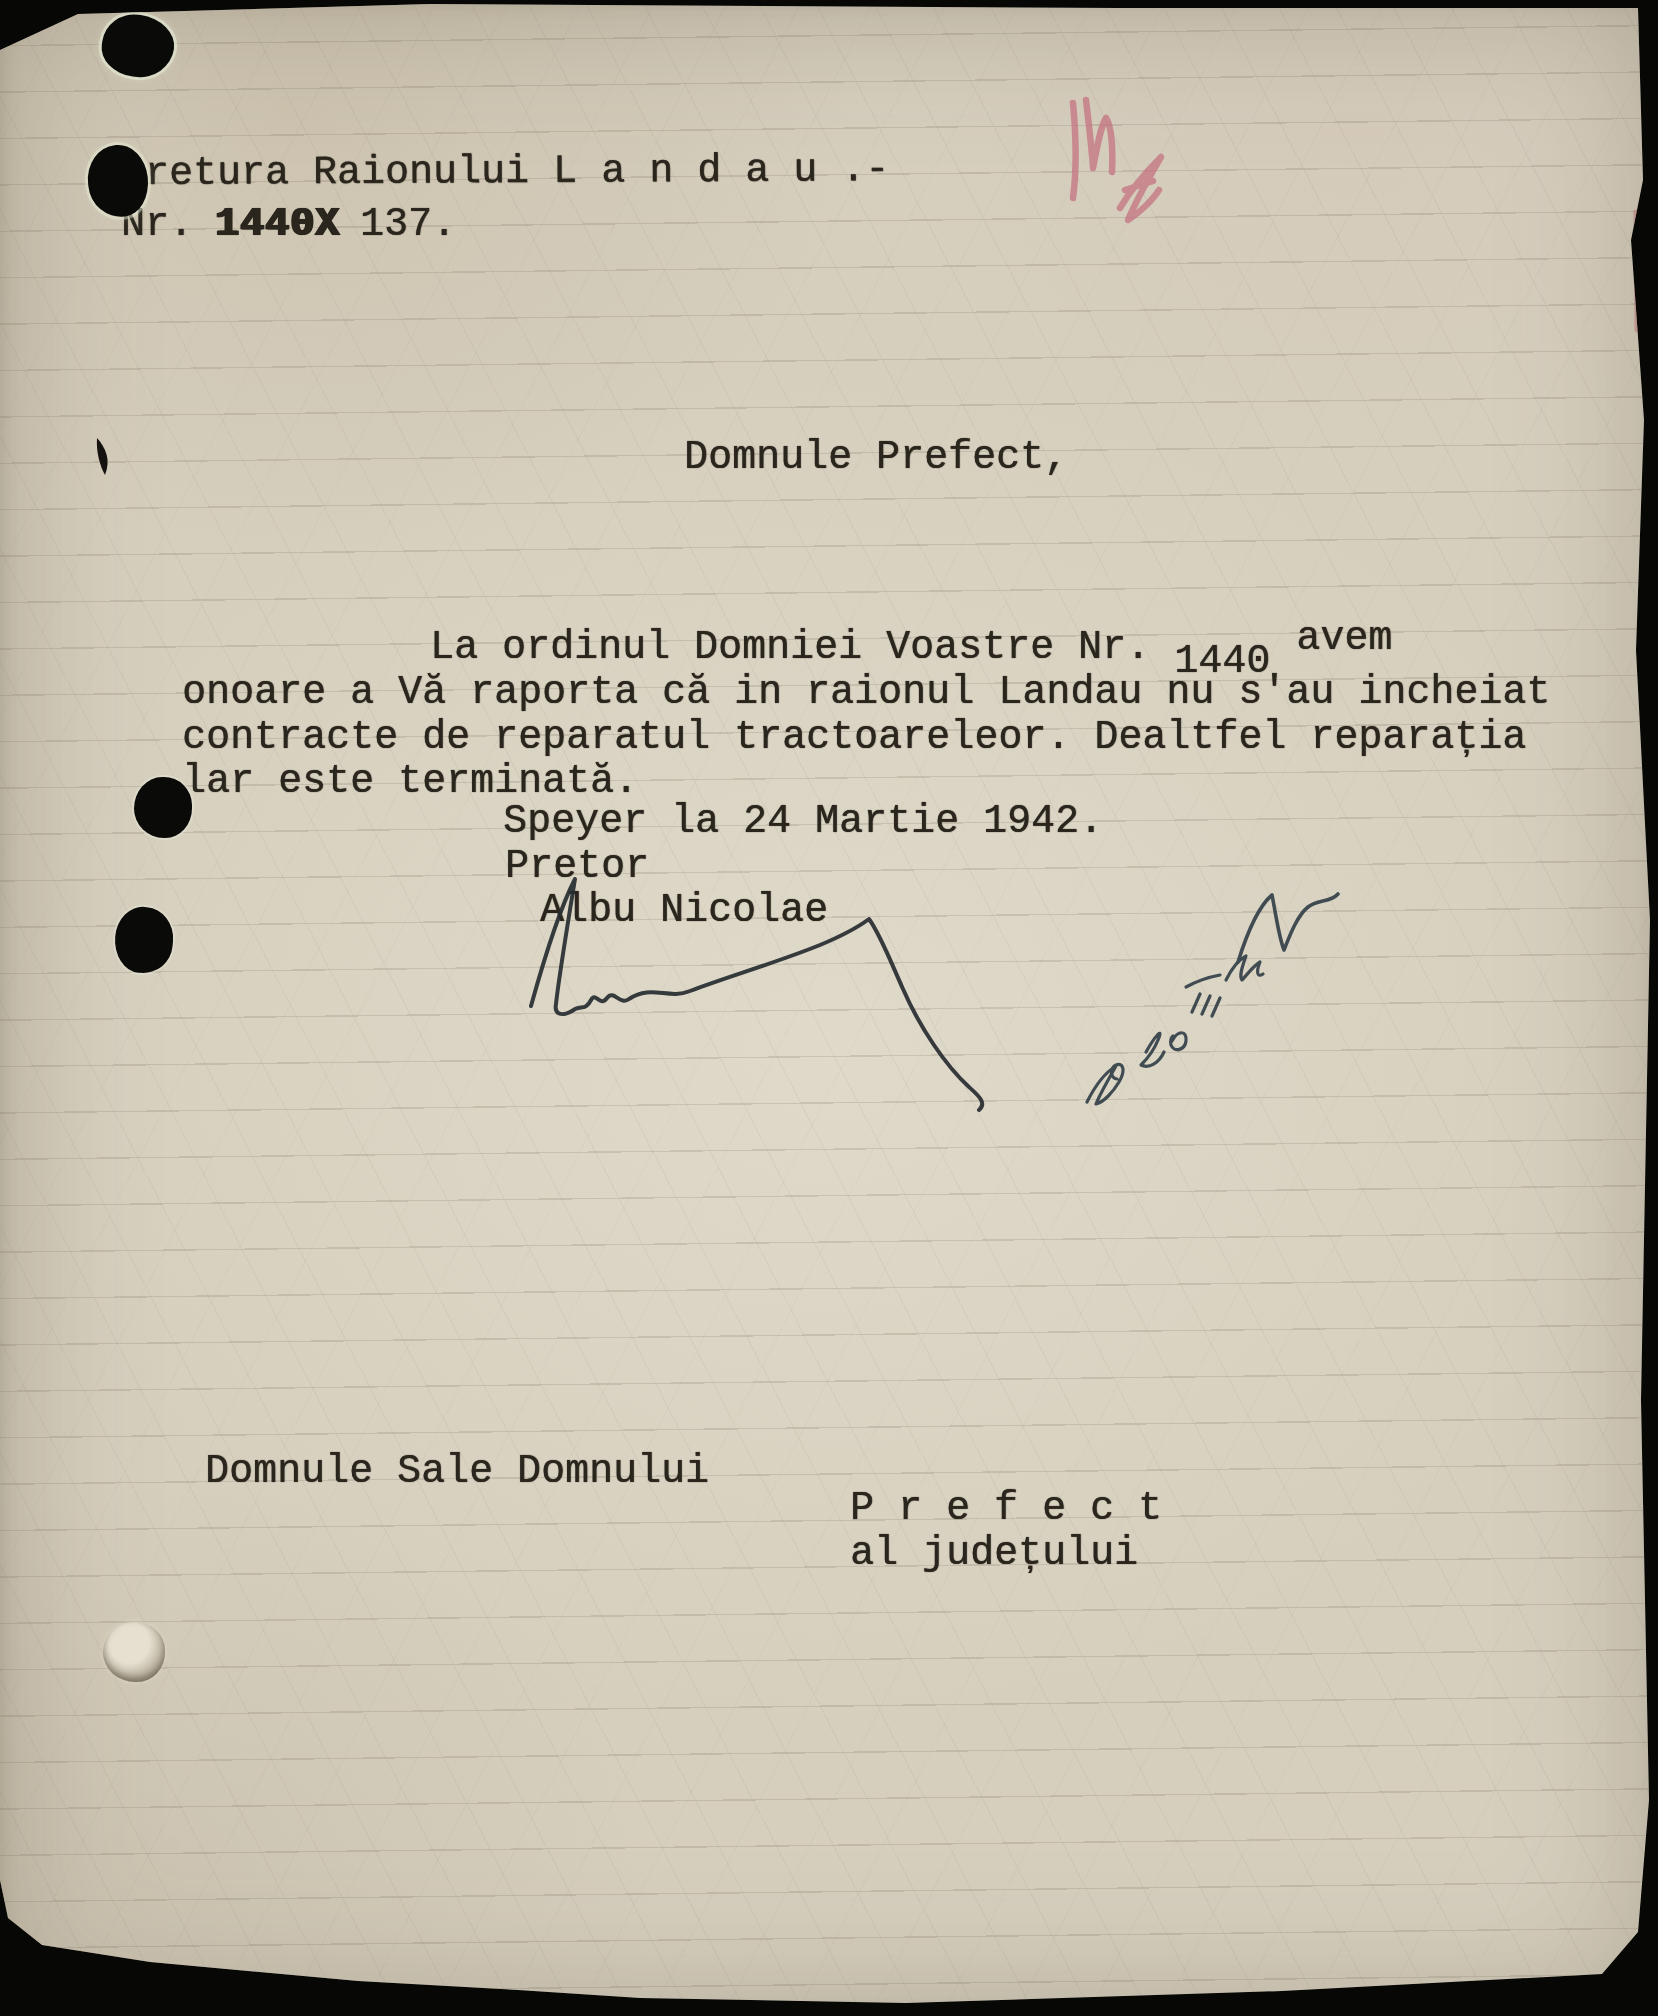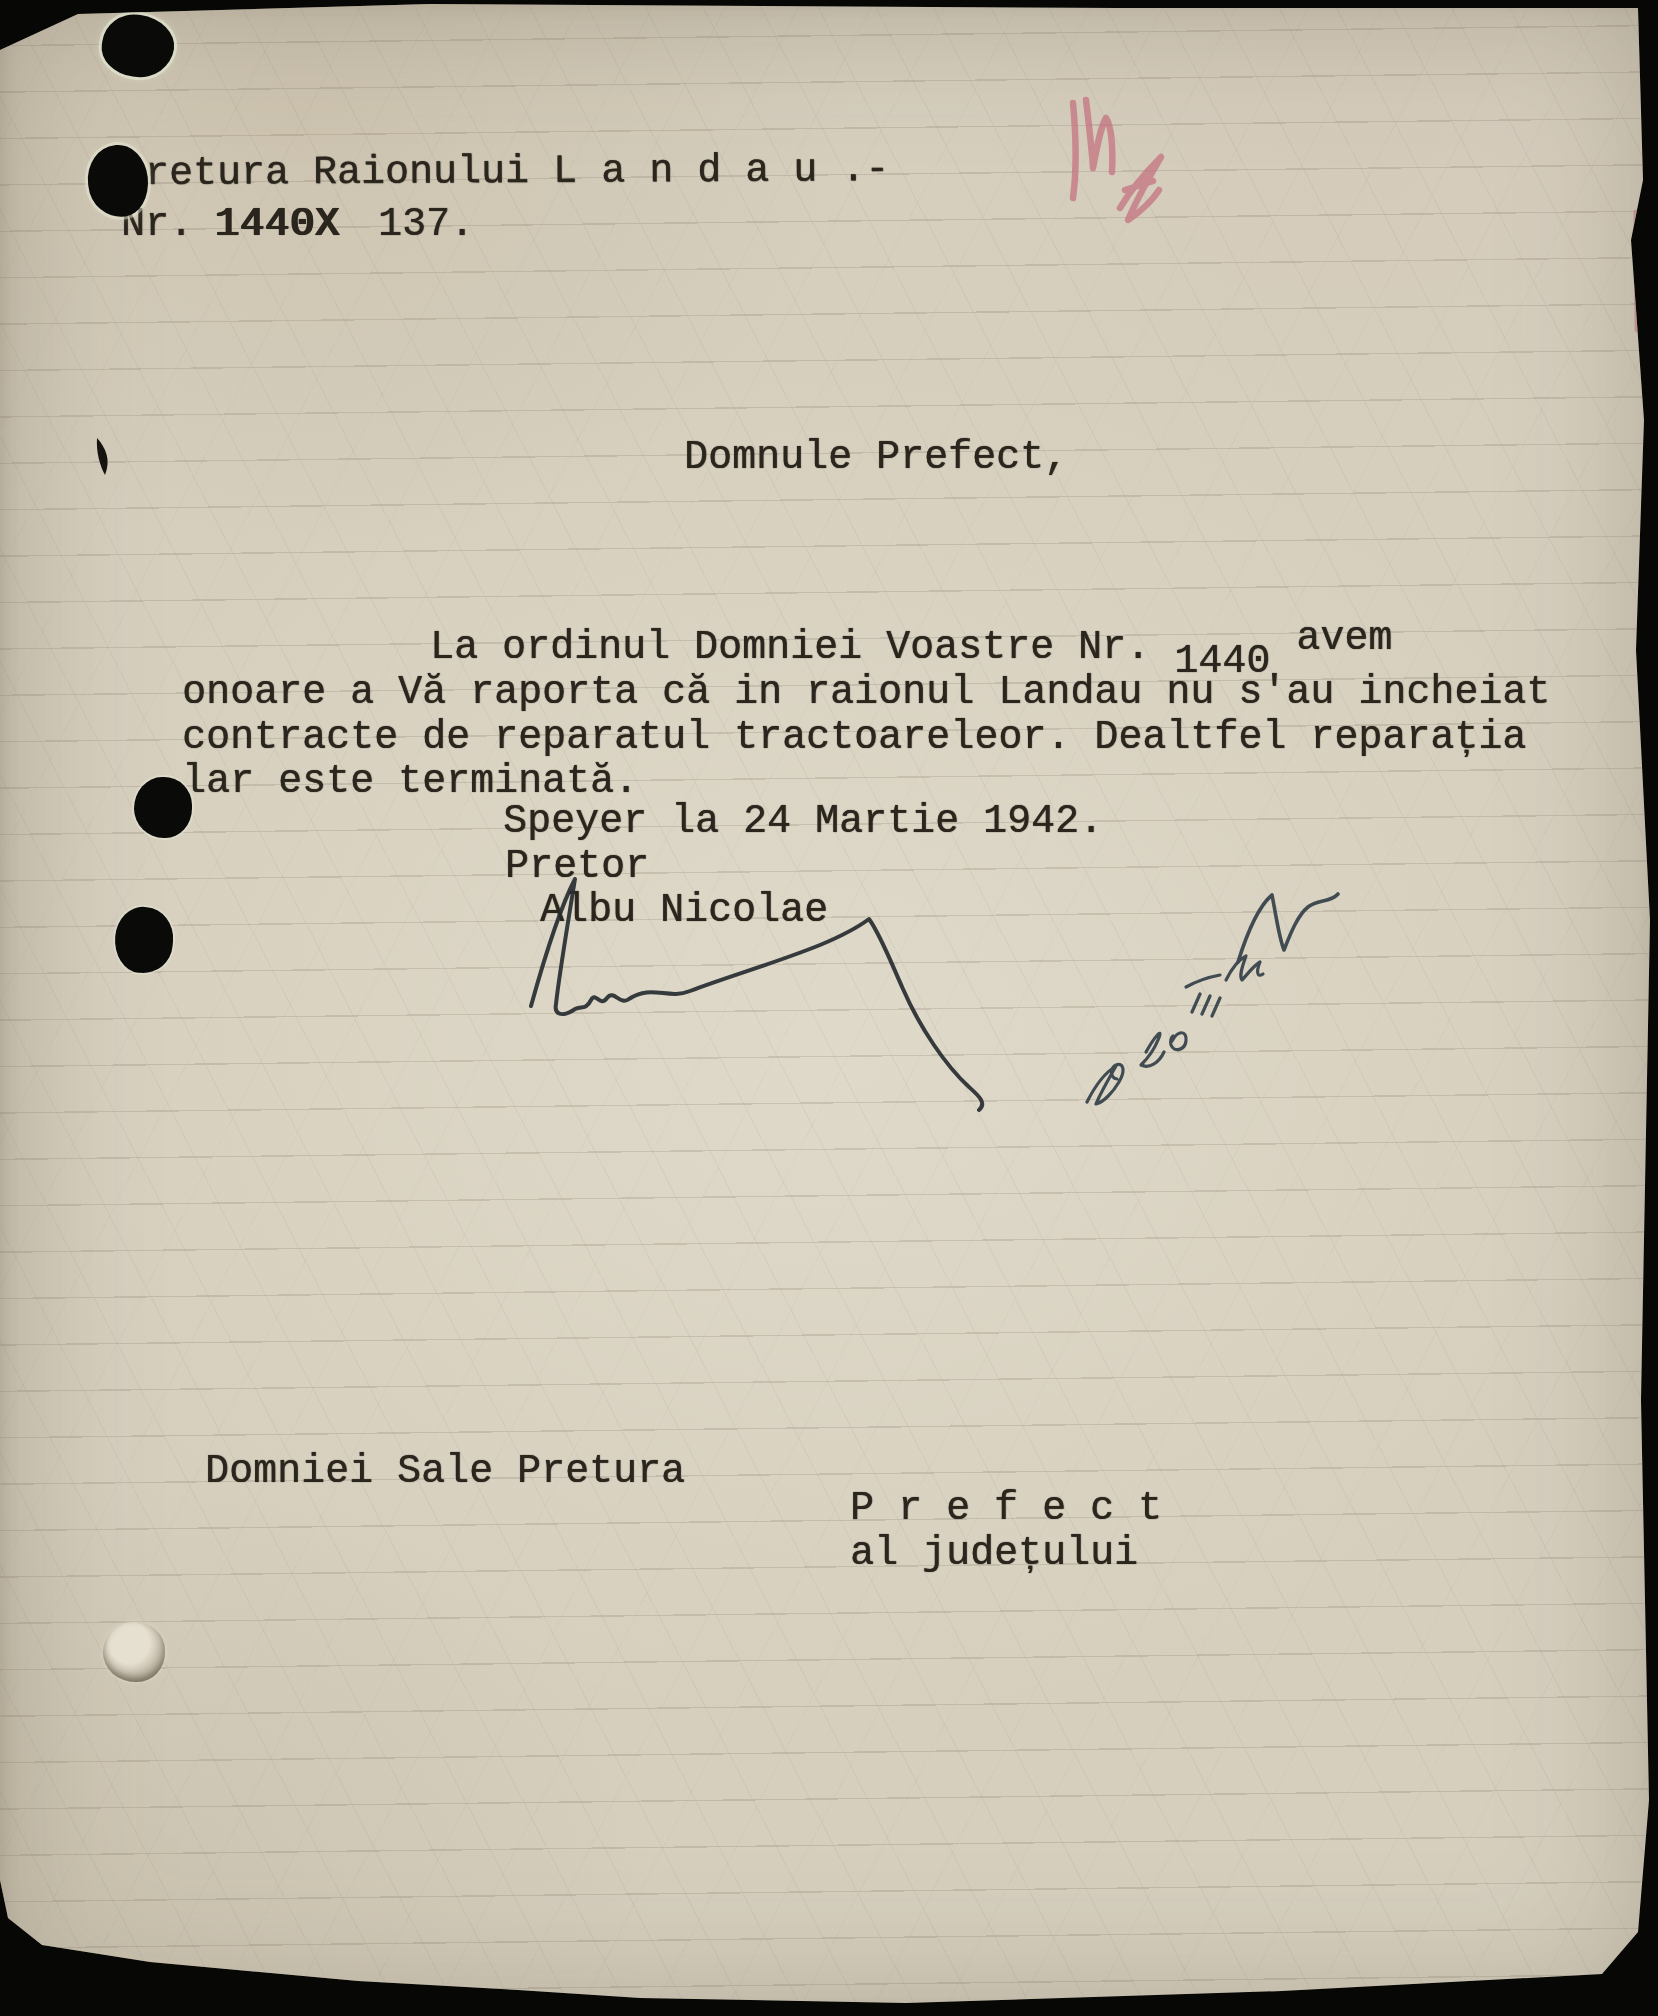--- a/index.html
+++ b/index.html
@@ -22,21 +22,21 @@
   .rules{position:absolute;inset:0;pointer-events:none;opacity:.62;
     background:
       repeating-linear-gradient(179.3deg, transparent 0 45px, rgba(118,106,88,.33) 45px 46.4px),
       repeating-linear-gradient(63deg,  transparent 0 50px, rgba(112,102,86,.10) 50px 51.3px),
       repeating-linear-gradient(117deg, transparent 0 64px, rgba(112,102,86,.07) 64px 65px);}
   
   .tw{position:absolute;font-size:40px;line-height:44px;color:#2a261d;white-space:pre;
       letter-spacing:0px;text-shadow:.5px .4px .9px rgba(40,35,26,.8),0 0 1px rgba(40,35,26,.45);}
   .letterhead-1{left:121px;top:150px;transform:rotate(-.3deg);}
   .letterhead-2{left:121px;top:203px;}
-  .letterhead-2 .struck{font-weight:400;letter-spacing:1px;margin:0 38px 0 22px;
+  .letterhead-2 .struck{font-weight:700;letter-spacing:1px;margin:0 20px 0 22px;
       text-shadow:1.6px 0 0 currentColor,-1.1px 0 0 currentColor,.5px .4px 1px rgba(40,35,26,.8);}
   .salutation{left:652px;top:436px;margin-left:32px;}
   .body-l1{left:430px;top:626px;}
   .body-l1 .num{position:relative;top:14px;margin-left:24px;}
   .body-l1 .tail{position:relative;top:-9px;margin-left:26px;}
   .body-l2{left:182px;top:671px;}
   .body-l3{left:182px;top:716px;}
   .body-l4{left:182px;top:760px;}
   .dateline{left:503px;top:800px;}
   .signer-title{left:505px;top:845px;}
@@ -78,21 +78,21 @@
     <div class="tw body-l1"><span>La ordinul Domniei Voastre Nr.</span><span class="num">1440</span><span class="tail">avem</span></div>
 
     <div class="tw body-l2">onoare a Vă raporta că in raionul Landau nu s'au incheiat</div>
     <div class="tw body-l4">lar este terminată.</div>
     <div class="tw body-l3">contracte de reparatul tractoareleor. Dealtfel reparația</div>
 
     <div class="tw dateline">Speyer la 24 Martie 1942.</div>
     <div class="tw signer-title">Pretor</div>
     <div class="tw signer-name">Albu Nicolae</div>
 
-    <div class="tw addr-1">Domniei Sale Pretura</div>
+    <div class="tw addr-1">Domnule Sale Domnului</div>
     <div class="tw addr-2">P r e f e c t</div>
     <div class="tw addr-3">al județului</div>
 
     <svg class="ink" width="1658" height="2016" viewBox="0 0 1658 2016">
 
       <g stroke="#c4717f" stroke-width="6.5" fill="none" stroke-linecap="round" stroke-linejoin="round" opacity="0.72">
         <path d="M1073,103 C1076,135 1077,168 1073,198"></path>
         <path d="M1086,100 C1089,126 1092,150 1093,168 C1097,148 1100,128 1106,118 C1112,126 1113,152 1112,172"></path>
         <path d="M1120,208 C1133,186 1150,168 1161,157 C1150,176 1137,198 1128,220 C1139,213 1152,201 1159,190"></path>
         <path d="M1125,190 L1153,181"></path>

